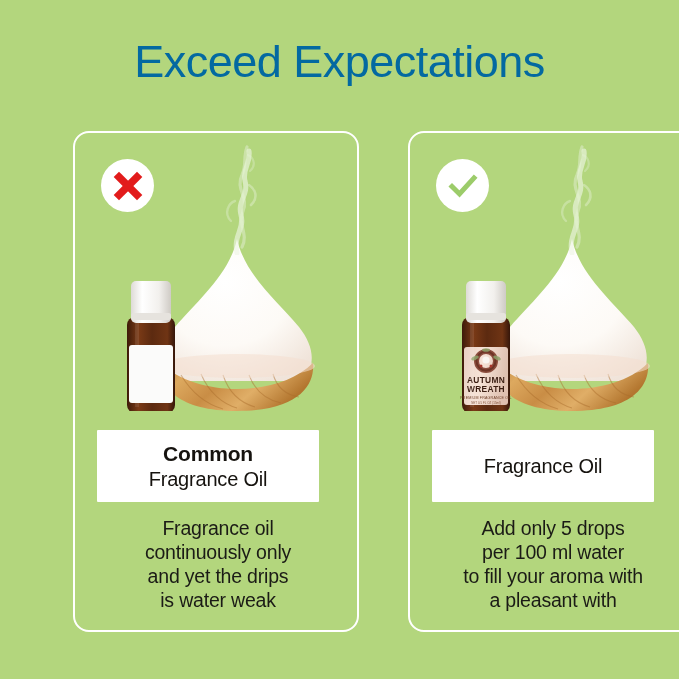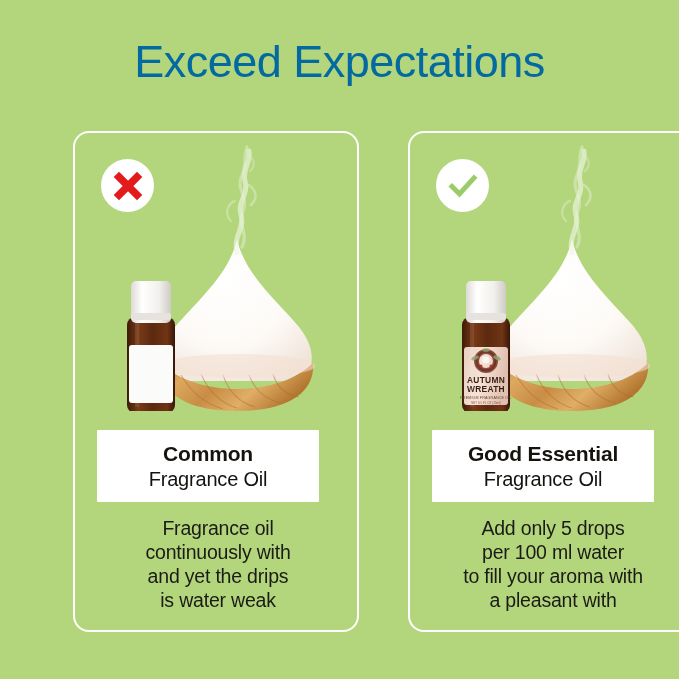--- a/index.html
+++ b/index.html
@@ -224,21 +224,21 @@
     </svg>
   </div>
 
   <div class="nameplate">
     <div class="line1">Common</div>
     <div class="line2">Fragrance Oil</div>
   </div>
 
   <div class="desc">
     <div>Fragrance oil</div>
-    <div>continuously with</div>
+    <div>continuously only</div>
     <div>and yet the drips</div>
     <div>is water weak</div>
   </div>
 </div>
 
 <div class="card" id="card-right">
 
   <div class="scene">
 
     <svg class="smoke" viewBox="0 0 90 120">
@@ -324,21 +324,20 @@
     </svg>
   </div>
 
   <div class="badge">
     <svg width="32" height="32" viewBox="0 0 32 32">
       <path d="M5 16.5 L12.5 24 L27 8" fill="none" stroke="#9ccc6a" stroke-width="5" stroke-linecap="square" stroke-linejoin="miter"></path>
     </svg>
   </div>
 
   <div class="nameplate">
-    <div class="line1">Good Essential</div>
     <div class="line2">Fragrance Oil</div>
   </div>
 
   <div class="desc">
     <div>Add only 5 drops</div>
     <div>per 100 ml water</div>
     <div>to fill your aroma with</div>
     <div>a pleasant with</div>
   </div>
 </div>

